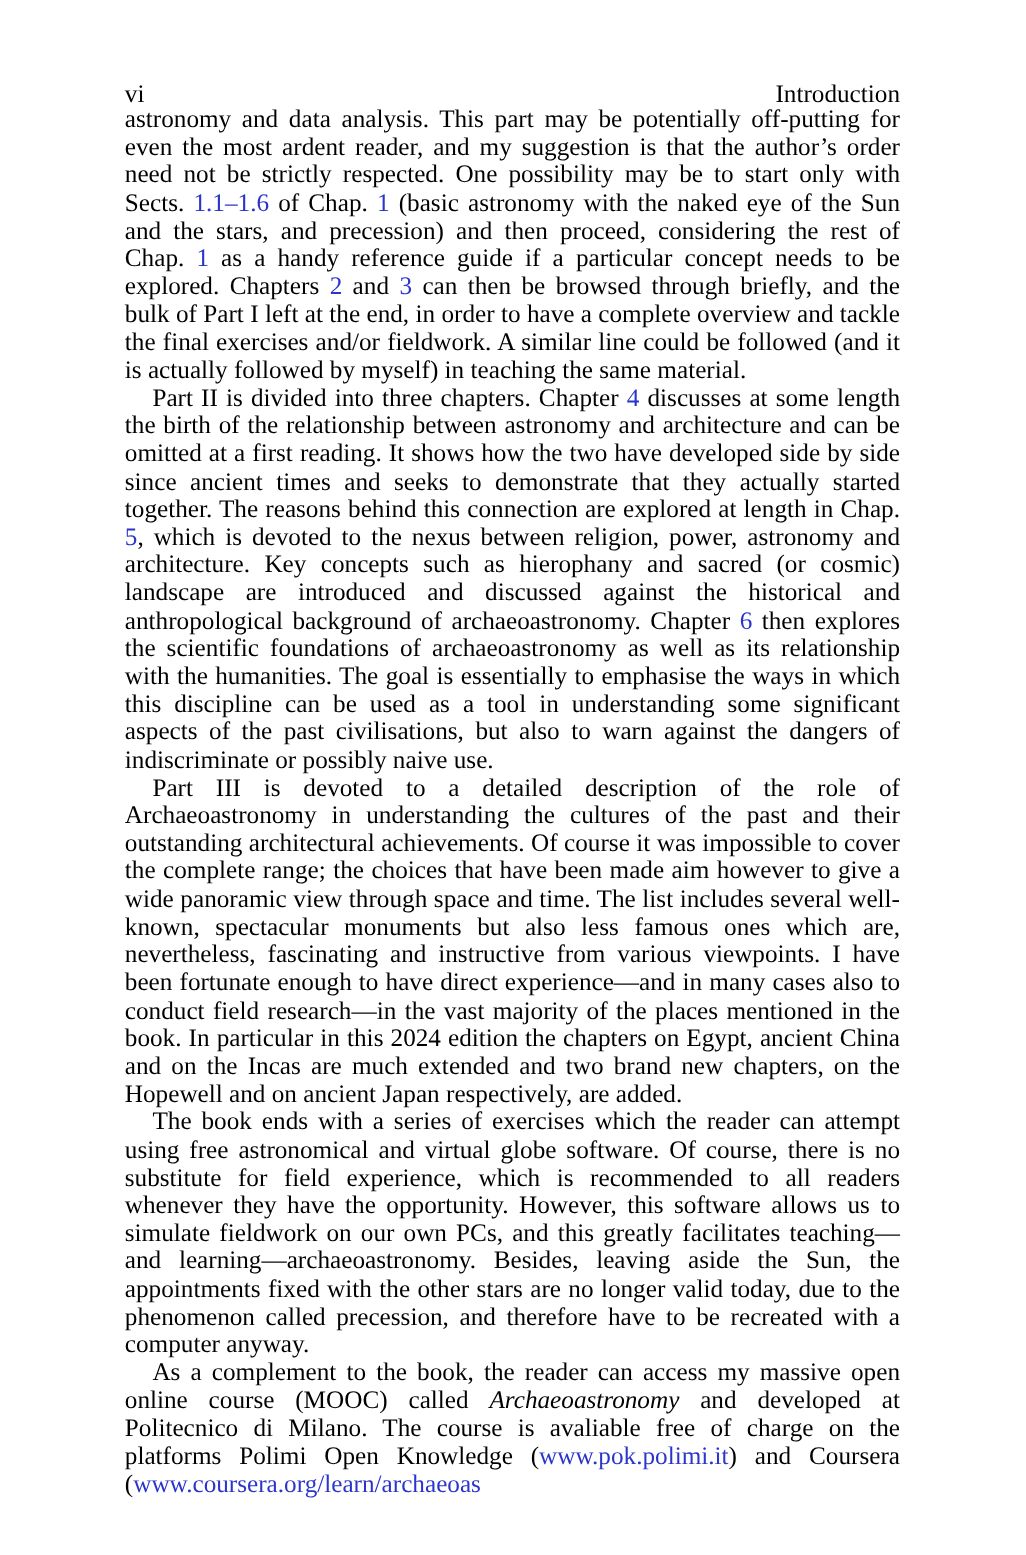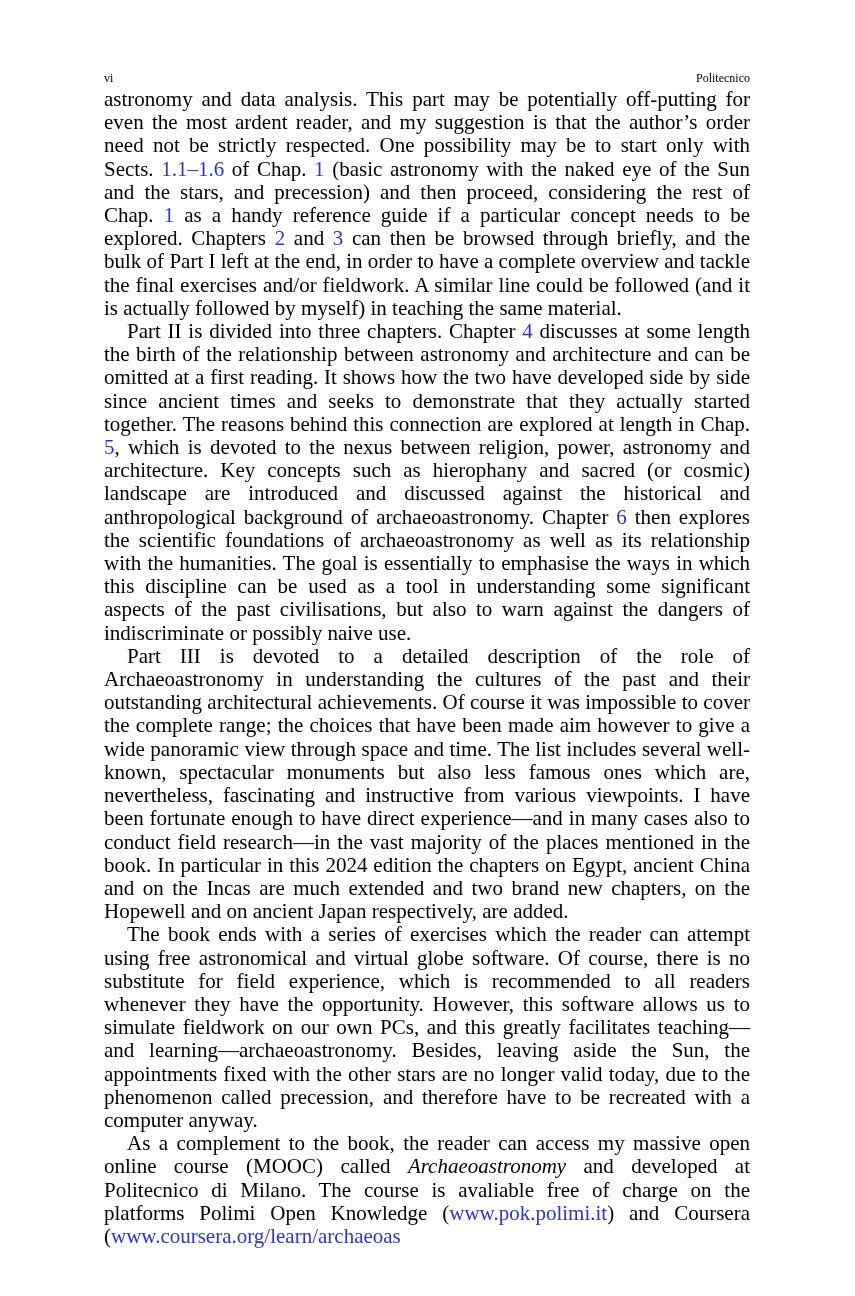--- a/index.html
+++ b/index.html
@@ -15,21 +15,21 @@
     background: #ffffff;
     font-family: "Liberation Serif", "DejaVu Serif", serif;
     color: #000000;
     padding: 68px 105px 0 104px;
     overflow: hidden;
   }
   .running-head {
     display: flex;
     justify-content: space-between;
     align-items: baseline;
-    font-size: 12px;
+    font-size: 21px;
     line-height: 20px;
   }
   .text-column {
     font-size: 21px;
     line-height: 23.2px;
     text-align: justify;
   }
   .text-column p {
     margin: 0;
     padding: 0;
@@ -45,21 +45,21 @@
     text-decoration: none;
     cursor: pointer;
   }
 </style>
 </head>
 <body>
 
 <div class="page">
   <div class="running-head">
     <span>vi</span>
-    <span>Politecnico</span>
+    <span>Introduction</span>
   </div>
   <div class="text-column">
       <p><span>astronomy and data analysis. This part may be potentially off-putting for even the most ardent reader, and my suggestion is that the author’s order need not be strictly respected. One possibility may be to start only with Sects. </span><a class="ref-link" style="color: rgb(43, 53, 203);">1.1–1.6</a><span> of Chap. </span><a class="ref-link" style="color: rgb(43, 53, 203);">1</a><span> (basic astronomy with the naked eye of the Sun and the stars, and precession) and then proceed, considering the rest of Chap. </span><a class="ref-link" style="color: rgb(43, 53, 203);">1</a><span> as a handy reference guide if a particular concept needs to be explored. Chapters </span><a class="ref-link" style="color: rgb(43, 53, 203);">2</a><span> and </span><a class="ref-link" style="color: rgb(43, 53, 203);">3</a><span> can then be browsed through briefly, and the bulk of Part I left at the end, in order to have a complete overview and tackle the final exercises and/or fieldwork. A similar line could be followed (and it is actually followed by myself) in teaching the same material.</span></p>
       <p class="indent"><span>Part II is divided into three chapters. Chapter </span><a class="ref-link" style="color: rgb(43, 53, 203);">4</a><span> discusses at some length the birth of the relationship between astronomy and architecture and can be omitted at a first reading. It shows how the two have developed side by side since ancient times and seeks to demonstrate that they actually started together. The reasons behind this connection are explored at length in Chap. </span><a class="ref-link" style="color: rgb(43, 53, 203);">5</a><span>, which is devoted to the nexus between religion, power, astronomy and architecture. Key concepts such as hierophany and sacred (or cosmic) landscape are introduced and discussed against the historical and anthropological background of archaeoastronomy. Chapter </span><a class="ref-link" style="color: rgb(43, 53, 203);">6</a><span> then explores the scientific foundations of archaeoastronomy as well as its relationship with the humanities. The goal is essentially to emphasise the ways in which this discipline can be used as a tool in understanding some significant aspects of the past civilisations, but also to warn against the dangers of indiscriminate or possibly naive use.</span></p>
       <p class="indent"><span>Part III is devoted to a detailed description of the role of Archaeoastronomy in understanding the cultures of the past and their outstanding architectural achievements. Of course it was impossible to cover the complete range; the choices that have been made aim however to give a wide panoramic view through space and time. The list includes several well-known, spectacular monuments but also less famous ones which are, nevertheless, fascinating and instructive from various viewpoints. I have been fortunate enough to have direct experience—and in many cases also to conduct field research—in the vast majority of the places mentioned in the book. In particular in this 2024 edition the chapters on Egypt, ancient China and on the Incas are much extended and two brand new chapters, on the Hopewell and on ancient Japan respectively, are added.</span></p>
       <p class="indent"><span>The book ends with a series of exercises which the reader can attempt using free astronomical and virtual globe software. Of course, there is no substitute for field experience, which is recommended to all readers whenever they have the opportunity. However, this software allows us to simulate fieldwork on our own PCs, and this greatly facilitates teaching—and learning—archaeoastronomy. Besides, leaving aside the Sun, the appointments fixed with the other stars are no longer valid today, due to the phenomenon called precession, and therefore have to be recreated with a computer anyway.</span></p>
       <p class="indent"><span>As a complement to the book, the reader can access my massive open online course (MOOC) called </span><span class="italic">Archaeoastronomy</span><span> and developed at Politecnico di Milano. The course is avaliable free of charge on the platforms Polimi Open Knowledge (</span><a class="ref-link" style="color: rgb(43, 53, 203);">www.pok.polimi.it</a><span>) and Coursera (</span><a class="ref-link" style="color: rgb(43, 53, 203);">www.coursera.org/learn/archaeoas</a></p>
     </div>
 </div>
 

